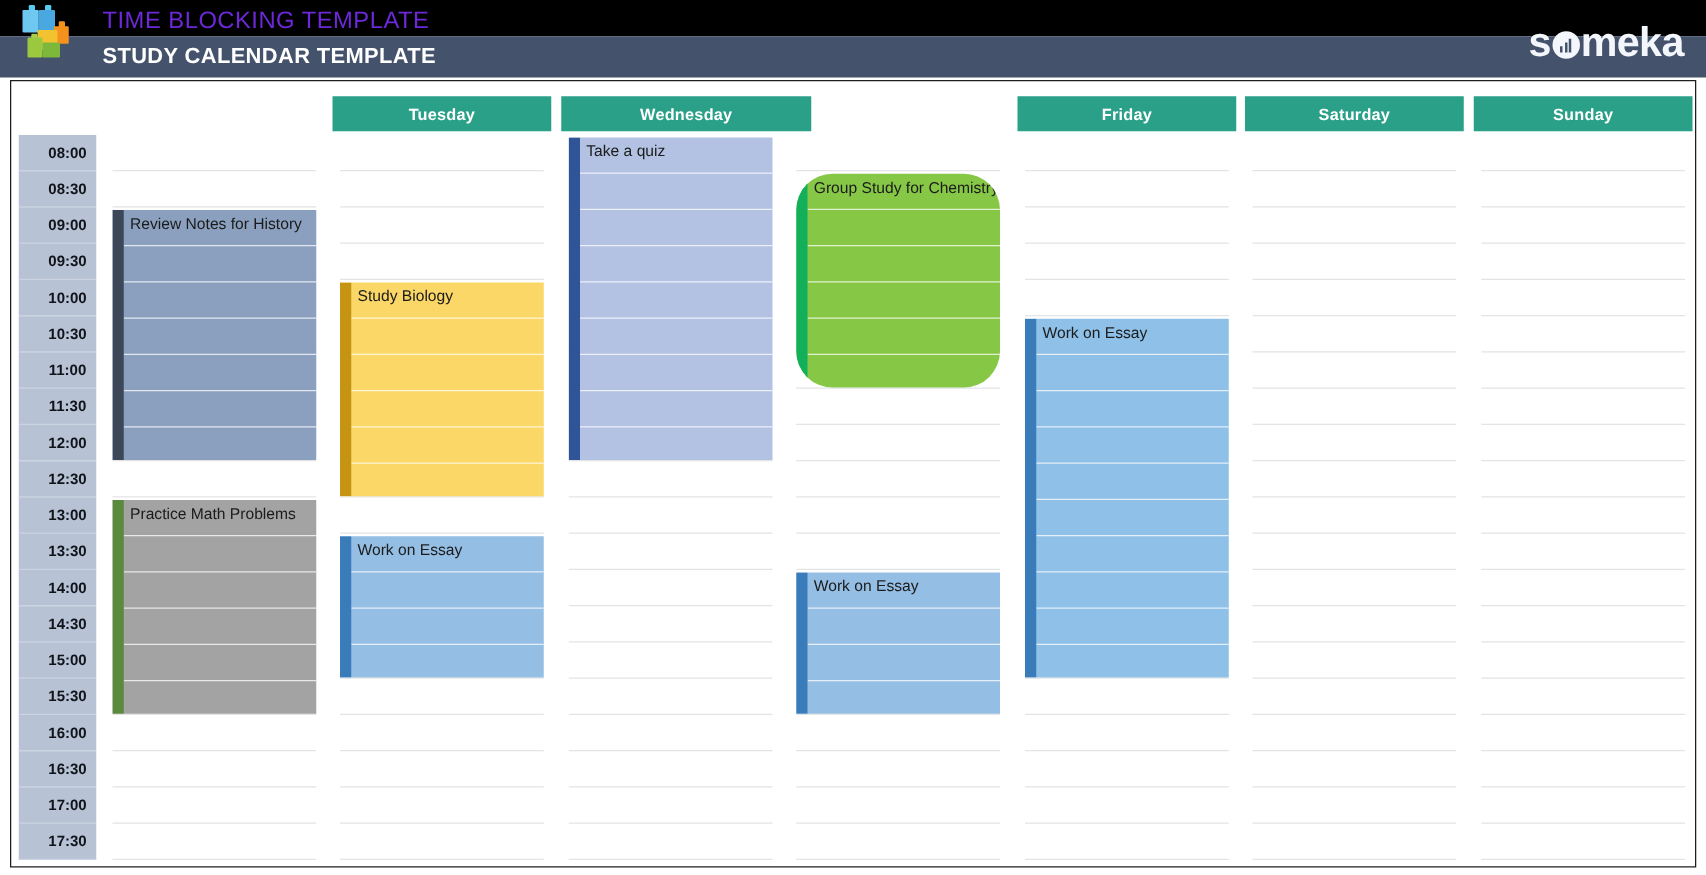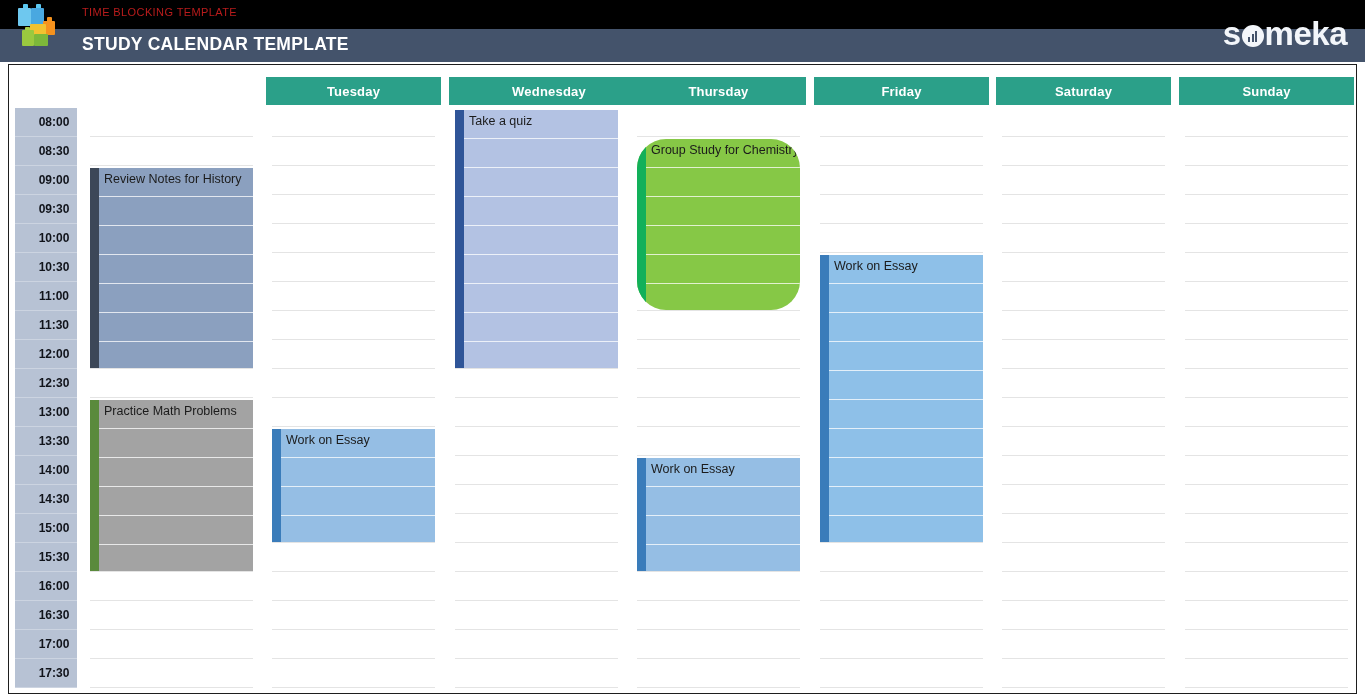--- a/index.html
+++ b/index.html
@@ -15,22 +15,22 @@
   .hdr-black {
     position: absolute; left:0; top:0; width:1365px; height:29px;
     background:#000000;
   }
   .hdr-slate {
     position: absolute; left:0; top:29px; width:1365px; height:33px;
     background:#44536b;
   }
   .hdr-subtitle {
     position:absolute; left:82px; top:6px;
-    font-size:11px; font-weight:400; letter-spacing:.4px;
-    color:#b91c1c;
+    font-size:19px; font-weight:400; letter-spacing:.4px;
+    color:#6d28d9;
   }
   .hdr-title {
     position:absolute; left:82px; top:34px;
     font-size:17.5px; font-weight:bold; letter-spacing:.3px;
     color:#ffffff;
   }
   
   .logo { position:absolute; left:16px; top:4px; width:56px; height:54px; }
   .logo i { position:absolute; display:block; border-radius:1px; }
   .lb1 { left:7px;  top:0px;  width:5px;  height:5px;  background:#5bc8f0; }
@@ -227,21 +227,20 @@
           <div class="slot"></div>
           <div class="slot"></div>
           <div class="slot"></div>
           <div class="slot"></div>
           <div class="slot"></div>
           <div class="slot"></div>
           <div class="slot"></div>
           <div class="slot"></div>
           <div class="slot"></div>
         </div>
-        <div class="dayhead" style="left: 622px; width: 175px;">Thursday</div>
         <div class="daycol" style="left: 622px; width: 175px;">
           <div class="slot"></div>
           <div class="slot"></div>
           <div class="slot"></div>
           <div class="slot"></div>
           <div class="slot"></div>
           <div class="slot"></div>
           <div class="slot"></div>
           <div class="slot"></div>
           <div class="slot"></div>
@@ -343,20 +342,32 @@
           <div class="ebar" style="background: rgb(90, 138, 60);"></div>
           <div class="lines">
             <div></div>
             <div></div>
             <div></div>
             <div></div>
             <div></div>
             <div></div>
           </div>
           <div class="etitle">Practice Math Problems</div>
+        </div>
+        <div class="event" style="left: 263px; top: 161px; width: 163px; height: 171px; background: rgb(251, 215, 103);">
+          <div class="ebar" style="background: rgb(196, 148, 18);"></div>
+          <div class="lines">
+            <div></div>
+            <div></div>
+            <div></div>
+            <div></div>
+            <div></div>
+            <div></div>
+          </div>
+          <div class="etitle">Study Biology</div>
         </div>
         <div class="event" style="left: 263px; top: 364px; width: 163px; height: 113px; background: rgb(149, 190, 228);">
           <div class="ebar" style="background: rgb(58, 124, 186);"></div>
           <div class="lines">
             <div></div>
             <div></div>
             <div></div>
             <div></div>
           </div>
           <div class="etitle">Work on Essay</div>

